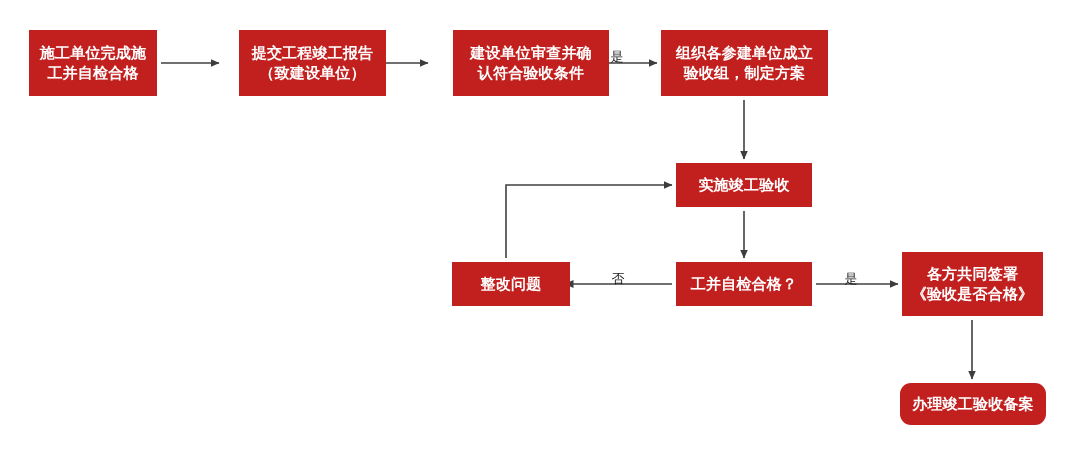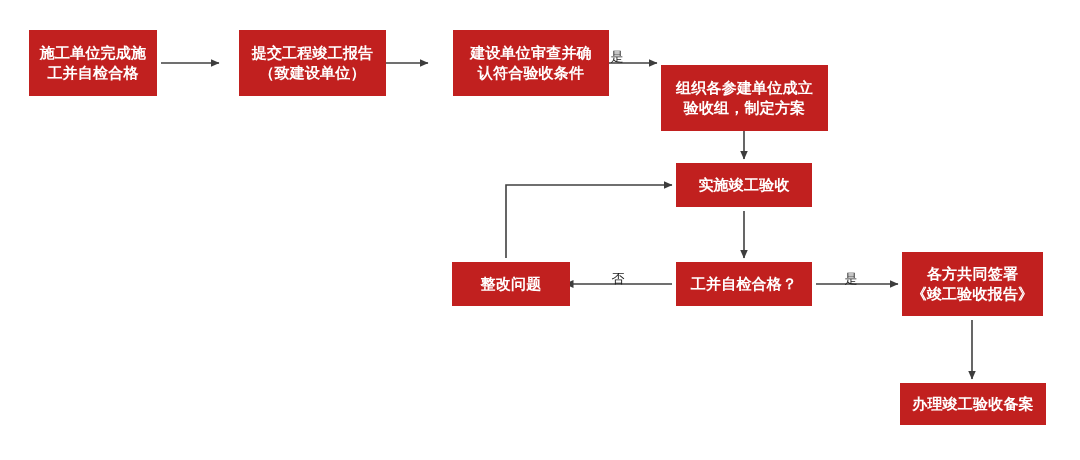--- a/index.html
+++ b/index.html
@@ -76,28 +76,28 @@
       </g>
   </svg>
 
   <div id="nodes-layer">
       <div class="node" style="left: 29px; top: 30px; width: 128px; height: 66px; background: rgb(193, 32, 31); color: rgb(255, 255, 255);">施工单位完成施
 工并自检合格</div>
       <div class="node" style="left: 223px; top: 30px; width: 147px; height: 66px; background: rgb(193, 32, 31); color: rgb(255, 255, 255); margin-left: 16px;">提交工程竣工报告
 （致建设单位）</div>
       <div class="node" style="left: 432px; top: 30px; width: 156px; height: 66px; background: rgb(193, 32, 31); color: rgb(255, 255, 255); margin-left: 21px;">建设单位审查并确
 认符合验收条件</div>
-      <div class="node" style="left: 661px; top: 30px; width: 167px; height: 66px; background: rgb(193, 32, 31); color: rgb(255, 255, 255); margin-top: 35px;">组织各参建单位成立
+      <div class="node" style="left: 661px; top: 30px; width: 167px; height: 66px; background: rgb(193, 32, 31); color: rgb(255, 255, 255);">组织各参建单位成立
 验收组，制定方案</div>
       <div class="node" style="left: 676px; top: 163px; width: 136px; height: 44px; background: rgb(193, 32, 31); color: rgb(255, 255, 255);">实施竣工验收</div>
       <div class="node" style="left: 676px; top: 262px; width: 136px; height: 44px; background: rgb(193, 32, 31); color: rgb(255, 255, 255);">工并自检合格？</div>
       <div class="node" style="left: 452px; top: 262px; width: 118px; height: 44px; background: rgb(193, 32, 31); color: rgb(255, 255, 255);">整改问题</div>
       <div class="node" style="left: 902px; top: 252px; width: 141px; height: 64px; background: rgb(193, 32, 31); color: rgb(255, 255, 255);">各方共同签署
-《竣工验收报告》</div>
-      <div class="node" style="left: 900px; top: 383px; width: 146px; height: 42px; background: rgb(193, 32, 31); color: rgb(255, 255, 255);">办理竣工验收备案</div>
+《验收是否合格》</div>
+      <div class="node" style="left: 900px; top: 383px; width: 146px; height: 42px; background: rgb(193, 32, 31); color: rgb(255, 255, 255); border-radius: 11px;">办理竣工验收备案</div>
     </div>
   <div id="labels-layer">
       <div class="edge-label" style="left: 597px; top: 50px; width: 40px;">是</div>
       <div class="edge-label" style="left: 598px; top: 272px; width: 40px;">否</div>
       <div class="edge-label" style="left: 831px; top: 272px; width: 40px;">是</div>
     </div>
 
 </div>
 
 </body></html>

